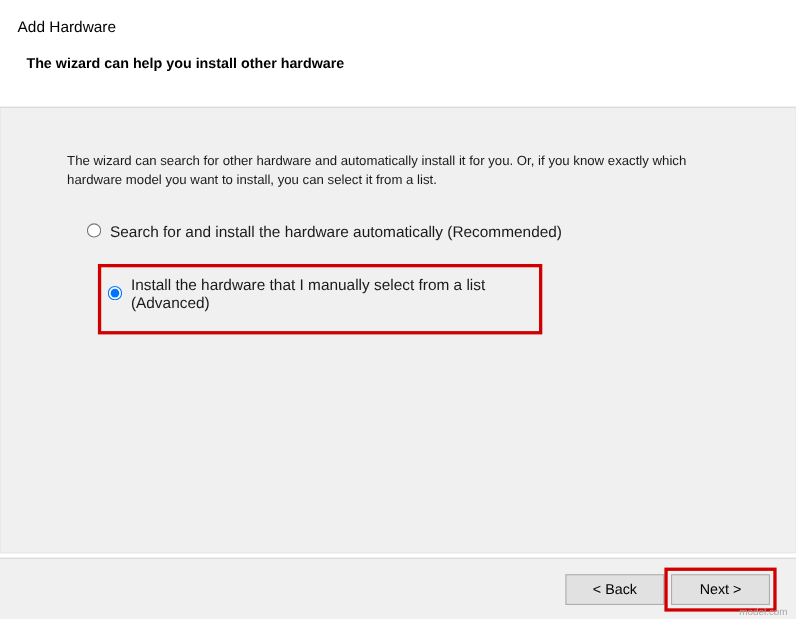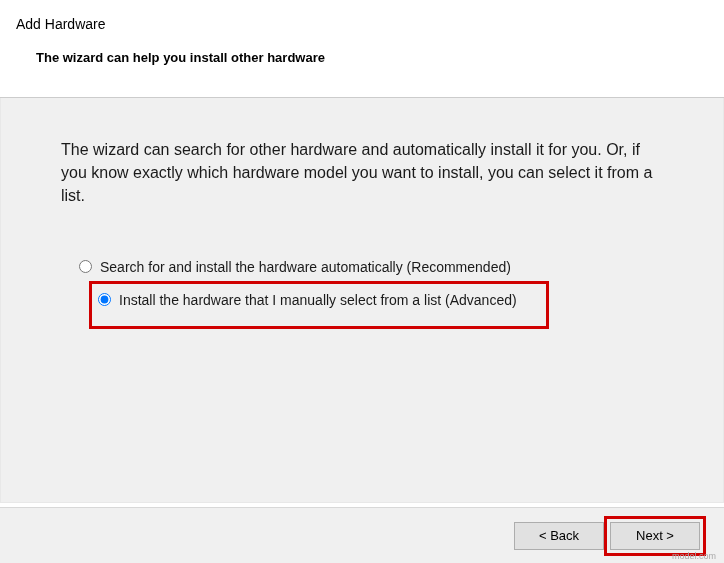--- a/index.html
+++ b/index.html
@@ -24,62 +24,62 @@
     }
     .wizard-title {
       font-size: 14px;
       font-weight: 400;
       margin-bottom: 18px;
       margin-left: -4px;
     }
     .wizard-subtitle {
       font-size: 13px;
       font-weight: 700;
-      margin-left: 16px;
+      margin-left: 4px;
     }
     .wizard-body {
       background: #f0f0f0;
       padding: 40px 60px 0 60px;
       height: 405px;
       border: 1px solid #e8e8e8;
       border-top: none;
     }
     .body-intro {
-      font-size: 16px;
+      font-size: 12px;
       line-height: 1.45;
-      margin-bottom: 47px;
+      margin-bottom: 25px;
       color: #1a1a1a;
     }
     .body-question {
       font-size: 14px;
       margin-bottom: 14px;
       color: #1a1a1a;
     }
     .radio-group {
       margin-left: 18px;
     }
     .radio-row {
       display: flex;
       align-items: center;
       padding: 4px 6px 4px 0;
-      margin-bottom: 2px;
+      margin-bottom: 18px;
       font-size: 14px;
       color: #1a1a1a;
     }
     .radio-row input[type="radio"] {
       margin-right: 8px;
       width: 13px;
       height: 13px;
     }
     .highlight-box {
       border: 3px solid #d00000;
       padding: 8px 6px 18px 6px;
       margin-left: 10px;
       margin-top: 2px;
-      width: 460px;
+      width: 404px;
     }
     .highlight-box .radio-row {
       padding: 0;
       margin: 0;
     }
     .wizard-footer {
       position: absolute;
       bottom: 0;
       left: 0;
       right: 0;

